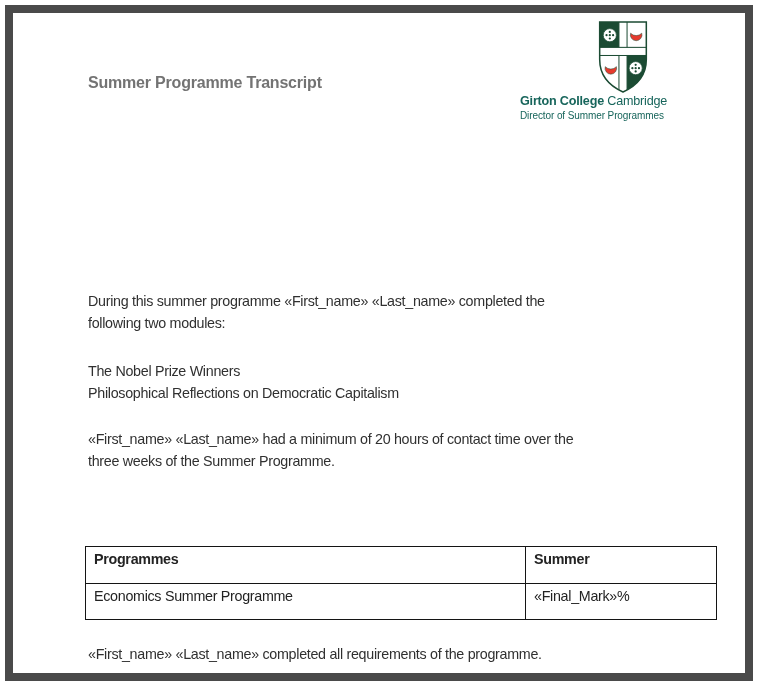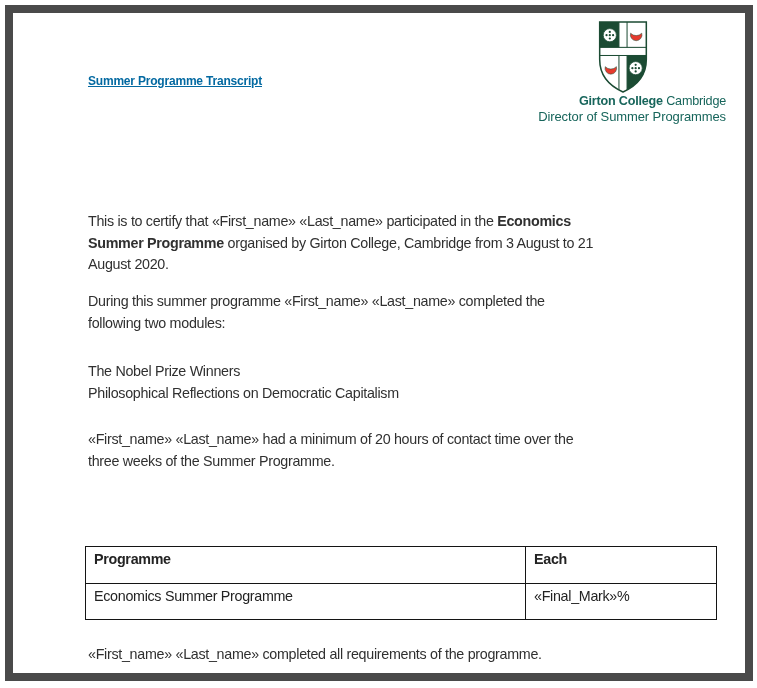--- a/index.html
+++ b/index.html
@@ -5,31 +5,31 @@
   html,body{margin:0;padding:0;background:#ffffff;}
   #canvas{
     position:relative;width:757px;height:688px;background:#ffffff;overflow:hidden;
     font-family:"Liberation Sans","DejaVu Sans",sans-serif;color:#2e2e2e;
   }
   .page-frame{
     position:absolute;left:5px;top:5px;width:748px;height:676px;
     box-sizing:border-box;border:8px solid #4a4a4a;background:#ffffff;
   }
   .page-title{
-    position:absolute;left:88px;top:74px;font-size:12px;font-weight:600;
-    letter-spacing:-0.2px;color:#0369a1;text-decoration:underline;
+    position:absolute;left:88px;top:74px;font-size:16px;font-weight:600;
+    letter-spacing:-0.2px;color:#737373;
   }
   .crest{position:absolute;left:597px;top:20px;width:52px;height:74px;}
   .branding{
-    position:absolute;left:520px;top:94px;width:206px;text-align:right;
+    position:absolute;left:520px;top:94px;width:206px;text-align:left;
     color:#17655b;line-height:1.15;
   }
   .college-line{font-size:12.6px;letter-spacing:-0.2px;}
   .college-line b{font-weight:700;}
-  .director-line{font-size:13px;margin-top:2px;letter-spacing:-0.1px;}
+  .director-line{font-size:10px;margin-top:2px;letter-spacing:-0.1px;}
   .para{
     position:absolute;left:88px;margin:0;font-size:14.3px;line-height:21.5px;
     letter-spacing:-0.3px;white-space:pre;color:#303030;
   }
   .para b{font-weight:700;}
   .grades-table{
     position:absolute;left:85px;top:546px;width:631px;
     border-collapse:collapse;table-layout:fixed;
     font-size:14.3px;letter-spacing:-0.3px;color:#232323;
   }
@@ -83,43 +83,40 @@
       <path d="M 15,92 A 11.5 11.5 0 1 0 37,92 A 15 15 0 0 1 15,92 Z" fill="#e63a2e" stroke="#1b4b33" stroke-width="1"></path>
     </g>
     <path d="M4,4 H96 V78 C96,110 79,129 50,142 C21,129 4,110 4,78 Z" fill="none" stroke="#1b4b33" stroke-width="3"></path>
   </svg>
 
   <div class="branding">
     <div class="college-line"><b>Girton College</b><span> Cambridge</span></div>
     <div class="director-line">Director of Summer Programmes</div>
   </div>
 
-  <p class="para" style="top:211px"><span>This is to certify that «First_name» «Last_name» participated in the </span><b>Economics
-Summer Programme</b><span> organised by Girton College, Cambridge from 3 August to 21
-August 2020.</span></p>
 
   <p class="para" style="top:361px">The Nobel Prize Winners
 Philosophical Reflections on Democratic Capitalism</p>
 
   <p class="para" style="top:291px">During this summer programme «First_name» «Last_name» completed the
 following two modules:</p>
 
   <p class="para" style="top:429px">«First_name» «Last_name» had a minimum of 20 hours of contact time over the
 three weeks of the Summer Programme.</p>
 
 
   <table class="grades-table">
     <colgroup>
         <col style="width:440px">
         <col style="width:191px">
       </colgroup>
     <tbody>
         <tr class="row-header">
-      <th>Programme</th>
-      <th>Each</th>
+      <th>Programmes</th>
+      <th>Summer</th>
     </tr>
     <tr class="row-data">
       <td>Economics Summer Programme</td>
       <td>«Final_Mark»%</td>
     </tr>
   </tbody>
     </table>
 
   <p class="para" style="top:644px">«First_name» «Last_name» completed all requirements of the programme.</p>
 

